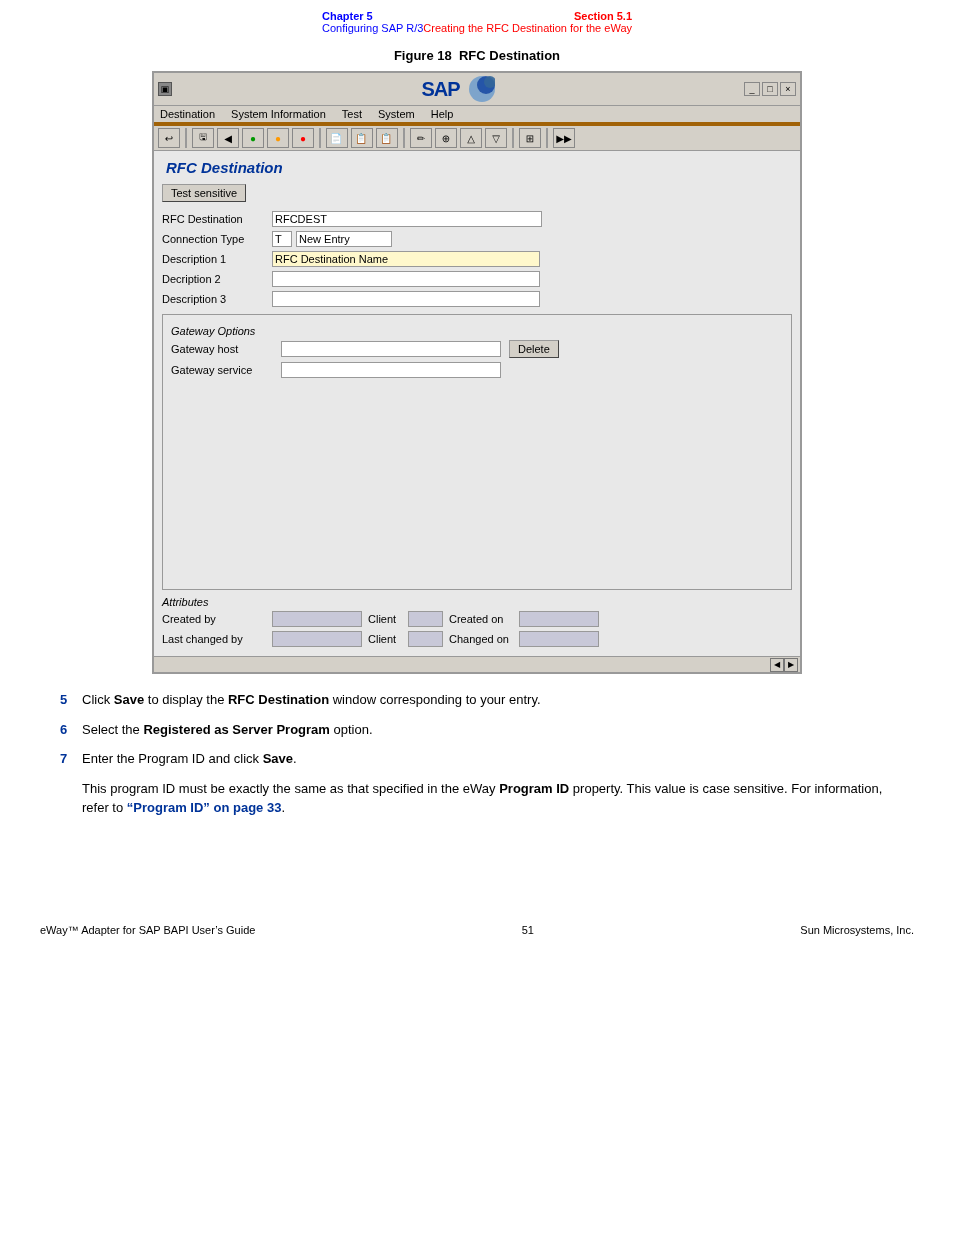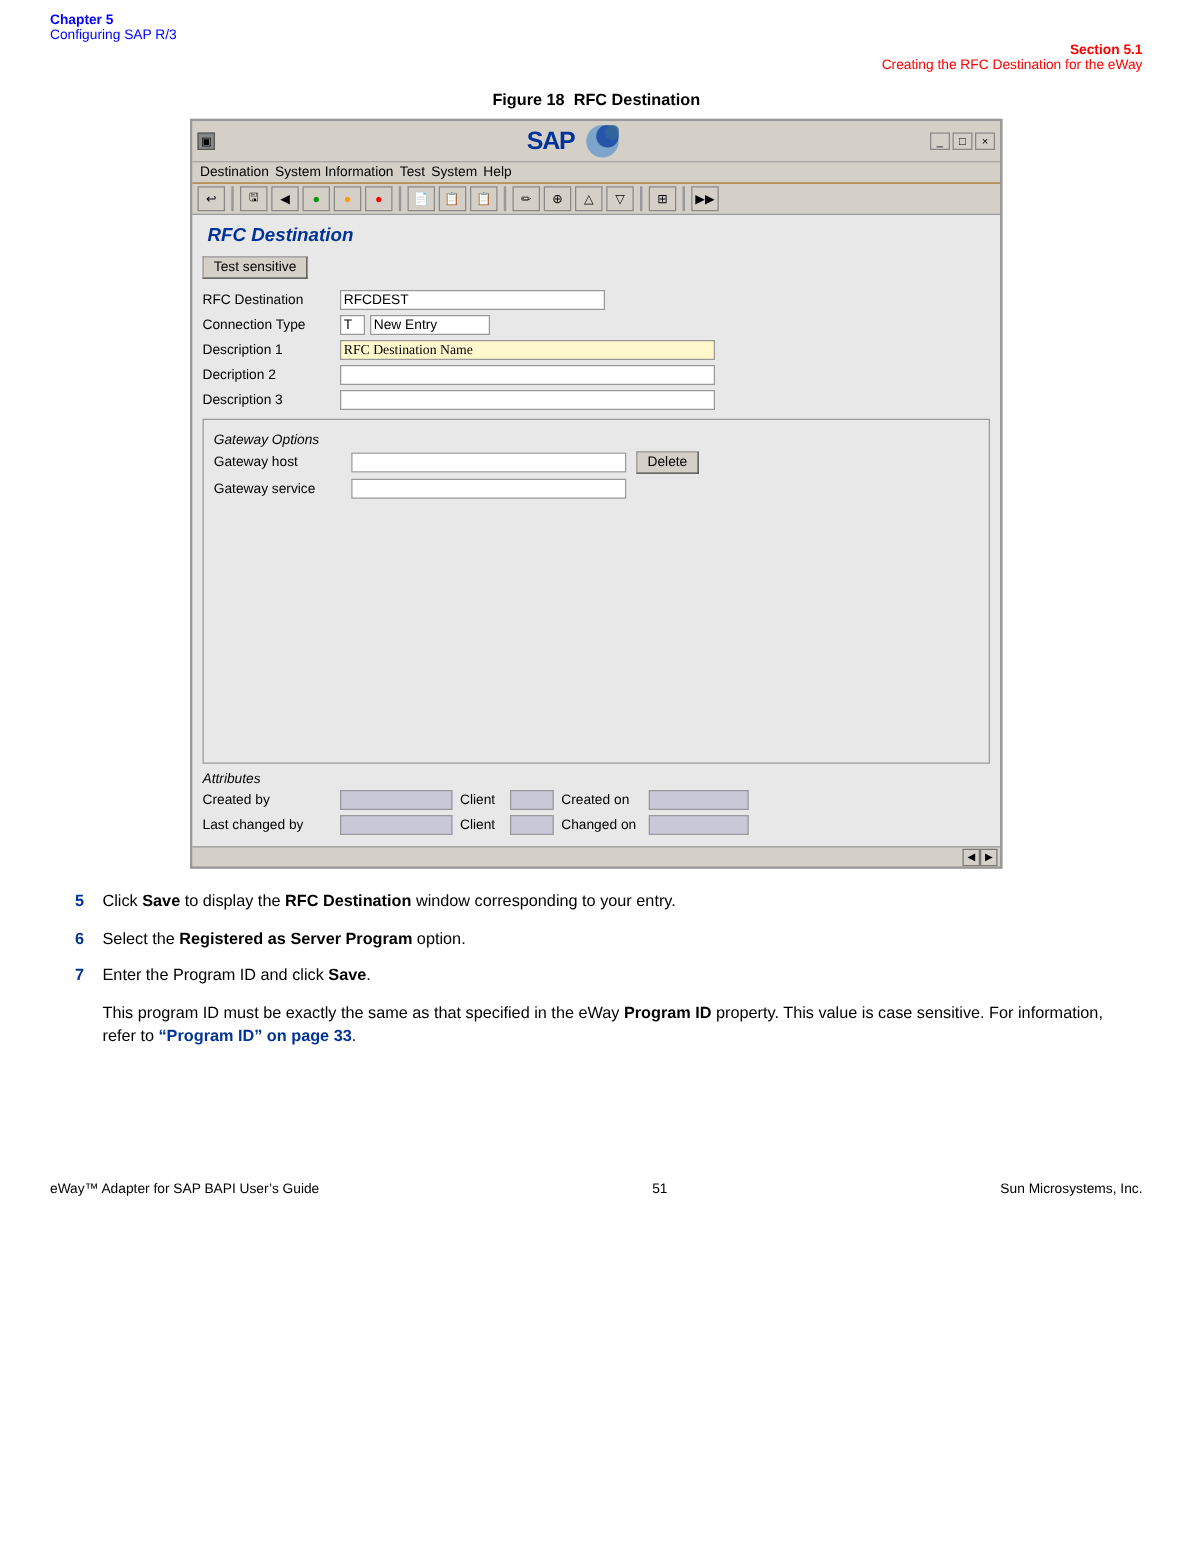--- a/index.html
+++ b/index.html
@@ -11,21 +11,20 @@
       min-height: 1235px;
       color: #000;
     }
 
     
     .page-header {
       display: flex;
       justify-content: center;
       padding: 10px 40px 4px 40px;
       font-size: 11px;
-      flex-direction: column;
     }
     .page-header .left { color: #00f; }
     .page-header .right { color: #f00; text-align: right; }
     .page-header .left .chap-title { font-weight: bold; }
     .page-header .right .sect-title { font-weight: bold; }
 
     
     .figure-title {
       text-align: center;
       font-weight: bold;
@@ -81,22 +80,22 @@
       align-items: center;
       justify-content: center;
       cursor: pointer;
     }
 
     
     .menu-bar {
       background: #d4d0c8;
       display: flex;
       padding: 2px 6px;
-      gap: 5px;
-      border-bottom: 1px solid #a16207;
+      gap: 16px;
+      border-bottom: 4px solid #a16207;
       font-size: 11px;
     }
     .menu-item { cursor: pointer; }
 
     
     .toolbar {
       background: #d4d0c8;
       display: flex;
       align-items: center;
       padding: 2px 4px;
@@ -168,22 +167,22 @@
     }
     .form-input {
       background: #fff;
       border: 1px solid #999;
       height: 16px;
       font-size: 11px;
       padding: 0 2px;
     }
     .form-input-sm { width: 20px; }
     .form-input-md { width: 96px; }
-    .form-input-lg { width: 212px; }
-    .form-input-xl { width: 300px; font-family: Liberation Serif, serif; }
+    .form-input-lg { width: 270px; }
+    .form-input-xl { width: 268px; }
 
     
     .section-label {
       font-size: 11px;
       font-style: italic;
       margin: 4px 0 2px 0;
       color: #000;
     }
 
     

